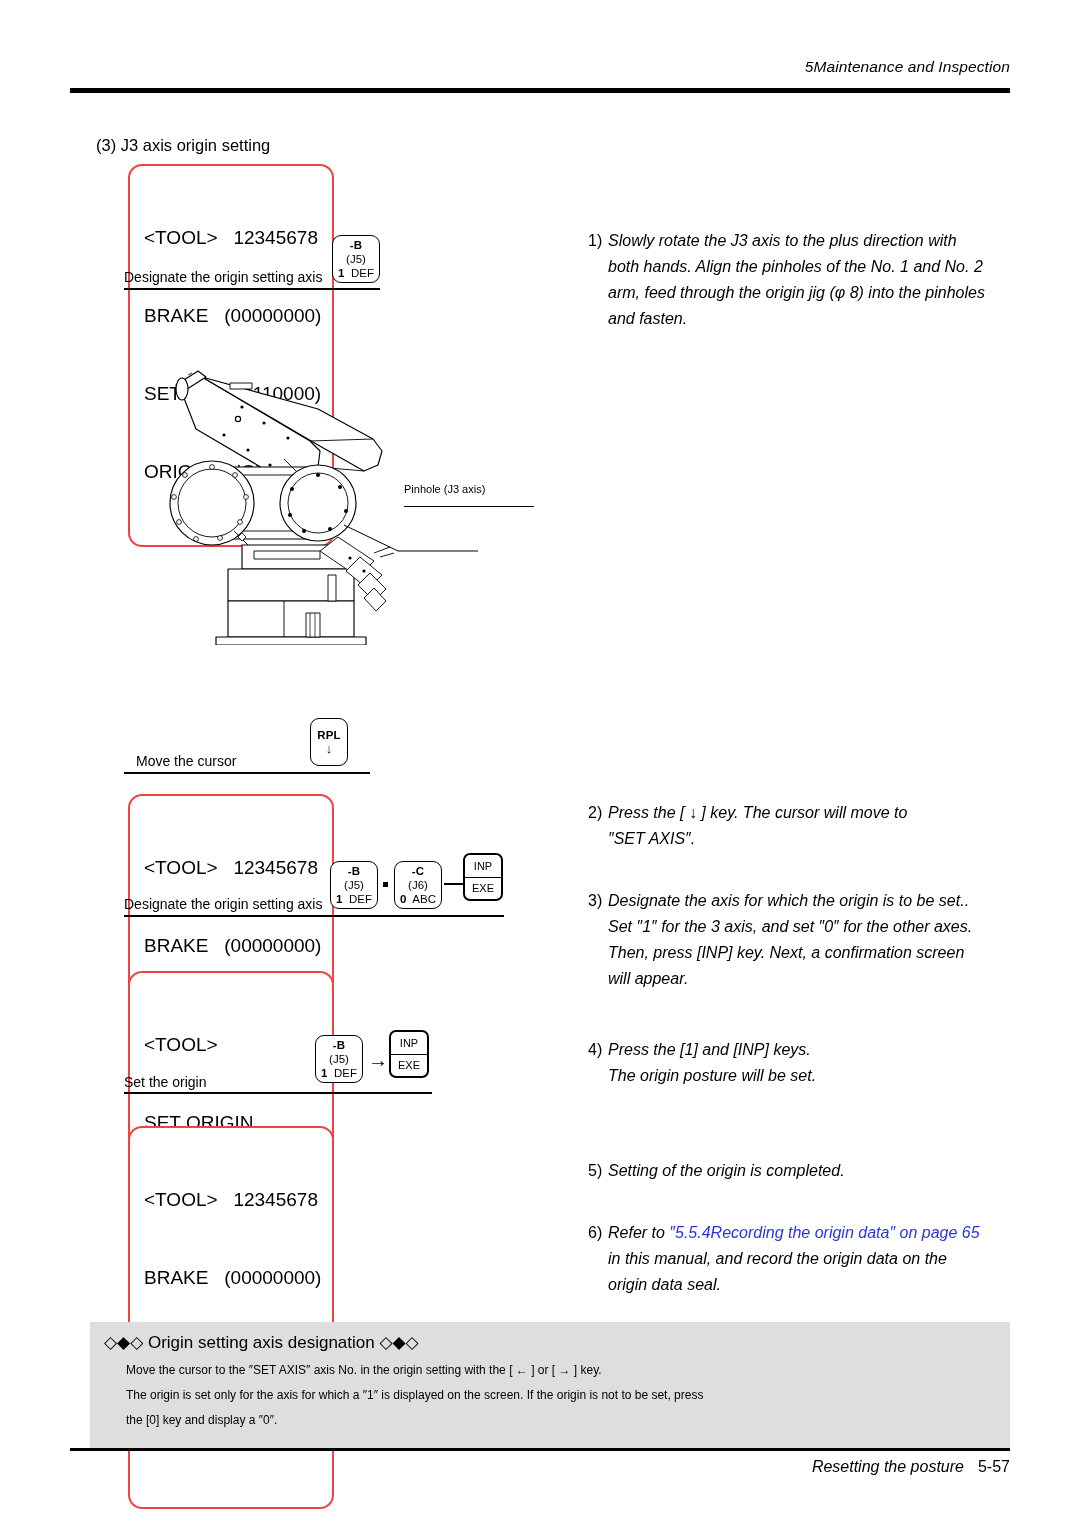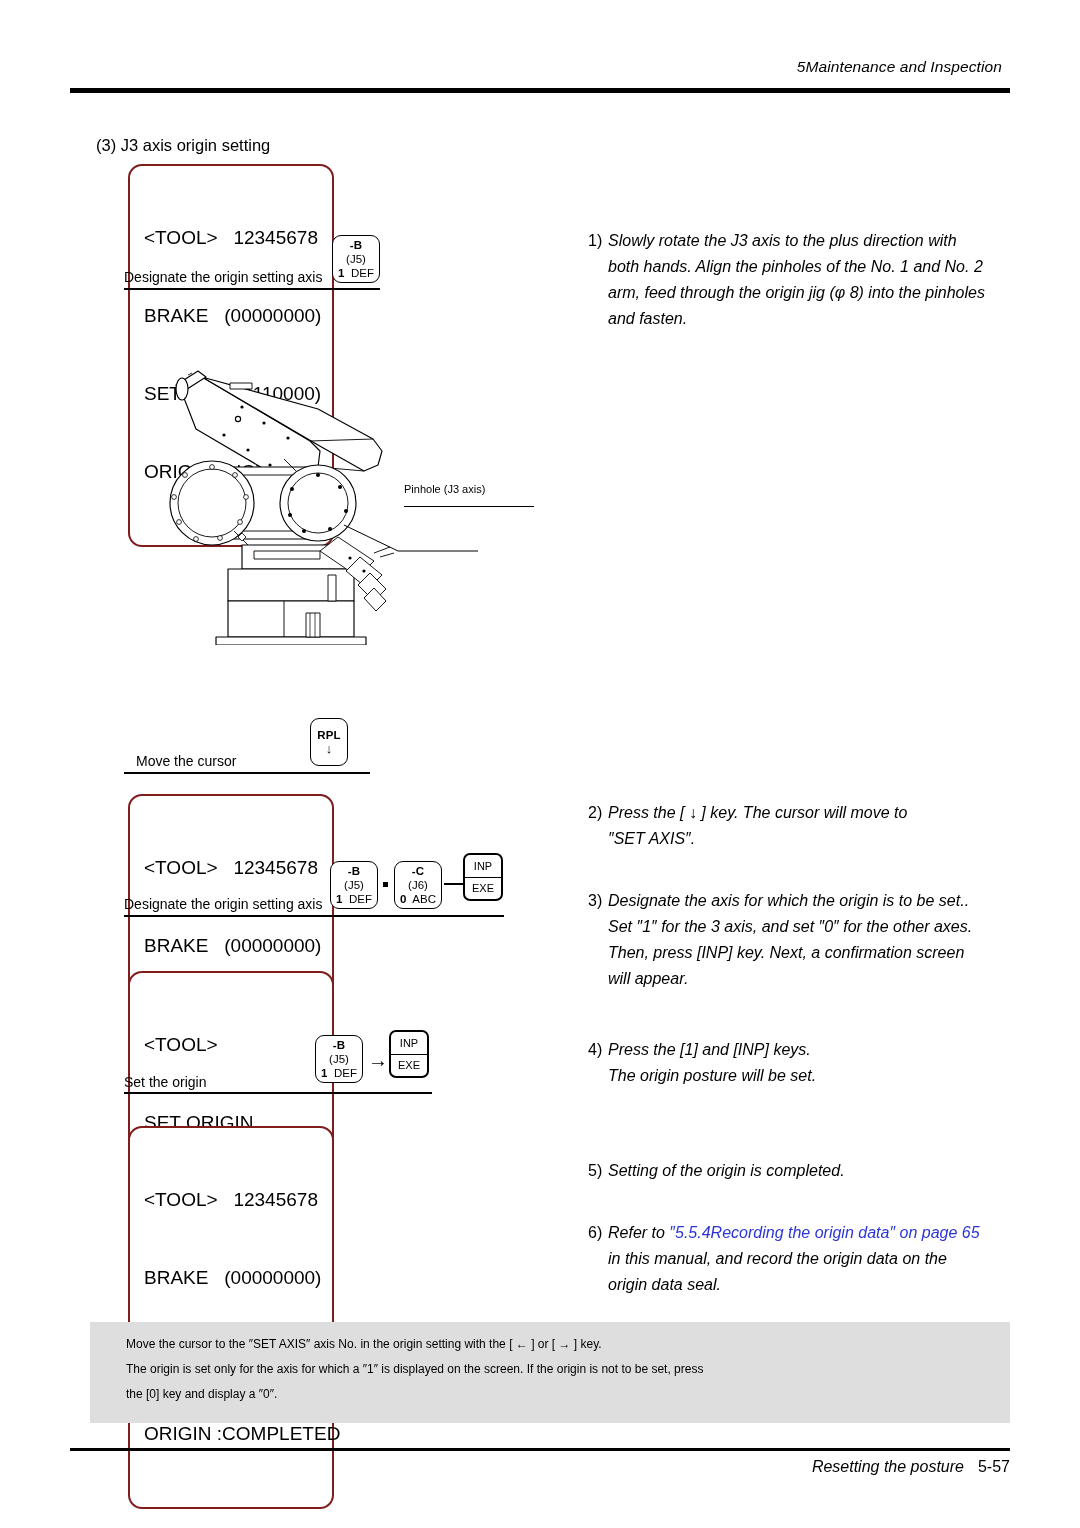--- a/index.html
+++ b/index.html
@@ -5,38 +5,38 @@
   html,body{margin:0;padding:0;}
   body{
     width:1080px;height:1528px;background:#fff;
     font-family:"Liberation Sans", sans-serif;
     color:#000;position:relative;overflow:hidden;
   }
   .page{position:absolute;inset:0;}
 
   
   .hdr-title{
-    position:absolute;right:78px;top:58px;
+    position:absolute;right:70px;top:58px;
     font-style:italic;font-size:15.5px;letter-spacing:.1px;white-space:nowrap;
   }
   .hdr-rule{
     position:absolute;left:70px;right:70px;top:88px;
     height:5px;background:#000;
   }
 
   
   .sec-head{
     position:absolute;left:96px;top:136px;
     font-size:16.5px;white-space:nowrap;
   }
 
   
   .lcd{
     position:absolute;
-    border:2px solid #7f1d1d;border-radius:14px;
+    border:2px solid #ef4444;border-radius:14px;
     background:#fff;
     padding:7px 12px 8px 14px;
     font-size:19px;line-height:26px;white-space:pre;
   }
   .lcd .ln{display:block;}
 
   
   .cap{
     position:absolute;font-size:14px;white-space:nowrap;
     padding-bottom:2px;
@@ -299,20 +299,21 @@
   <div class="instr" style="left:588px;top:1158px;">
     <span class="num">5)</span>
     <span class="bdy">Setting of the origin is completed.</span>
   </div>
   <div class="instr" style="left:588px;top:1220px;">
     <span class="num">6)</span>
     <span class="bdy"><span>Refer to </span><span class="lnk">″5.5.4Recording the origin data″ on</span> <span class="lnk">page 65</span><span> in this manual, and record the origin data on the origin data seal.</span></span>
   </div>
 
   <div class="note">
+    <div class="note-h">◇◆◇ Origin setting axis designation ◇◆◇</div>
     <div class="note-b">Move the cursor to the ″SET AXIS″ axis No. in the origin setting with the [ ← ] or [ → ] key.</div>
     <div class="note-b">The origin is set only for the axis for which a ″1″ is displayed on the screen. If the origin is not to be set, press</div>
     <div class="note-b">the [0] key and display a ″0″.</div>
   </div>
 
   <div class="ftr-rule"></div>
   <div class="ftr">
     <span>Resetting the posture</span><span class="pg">5-57</span>
   </div>
 

